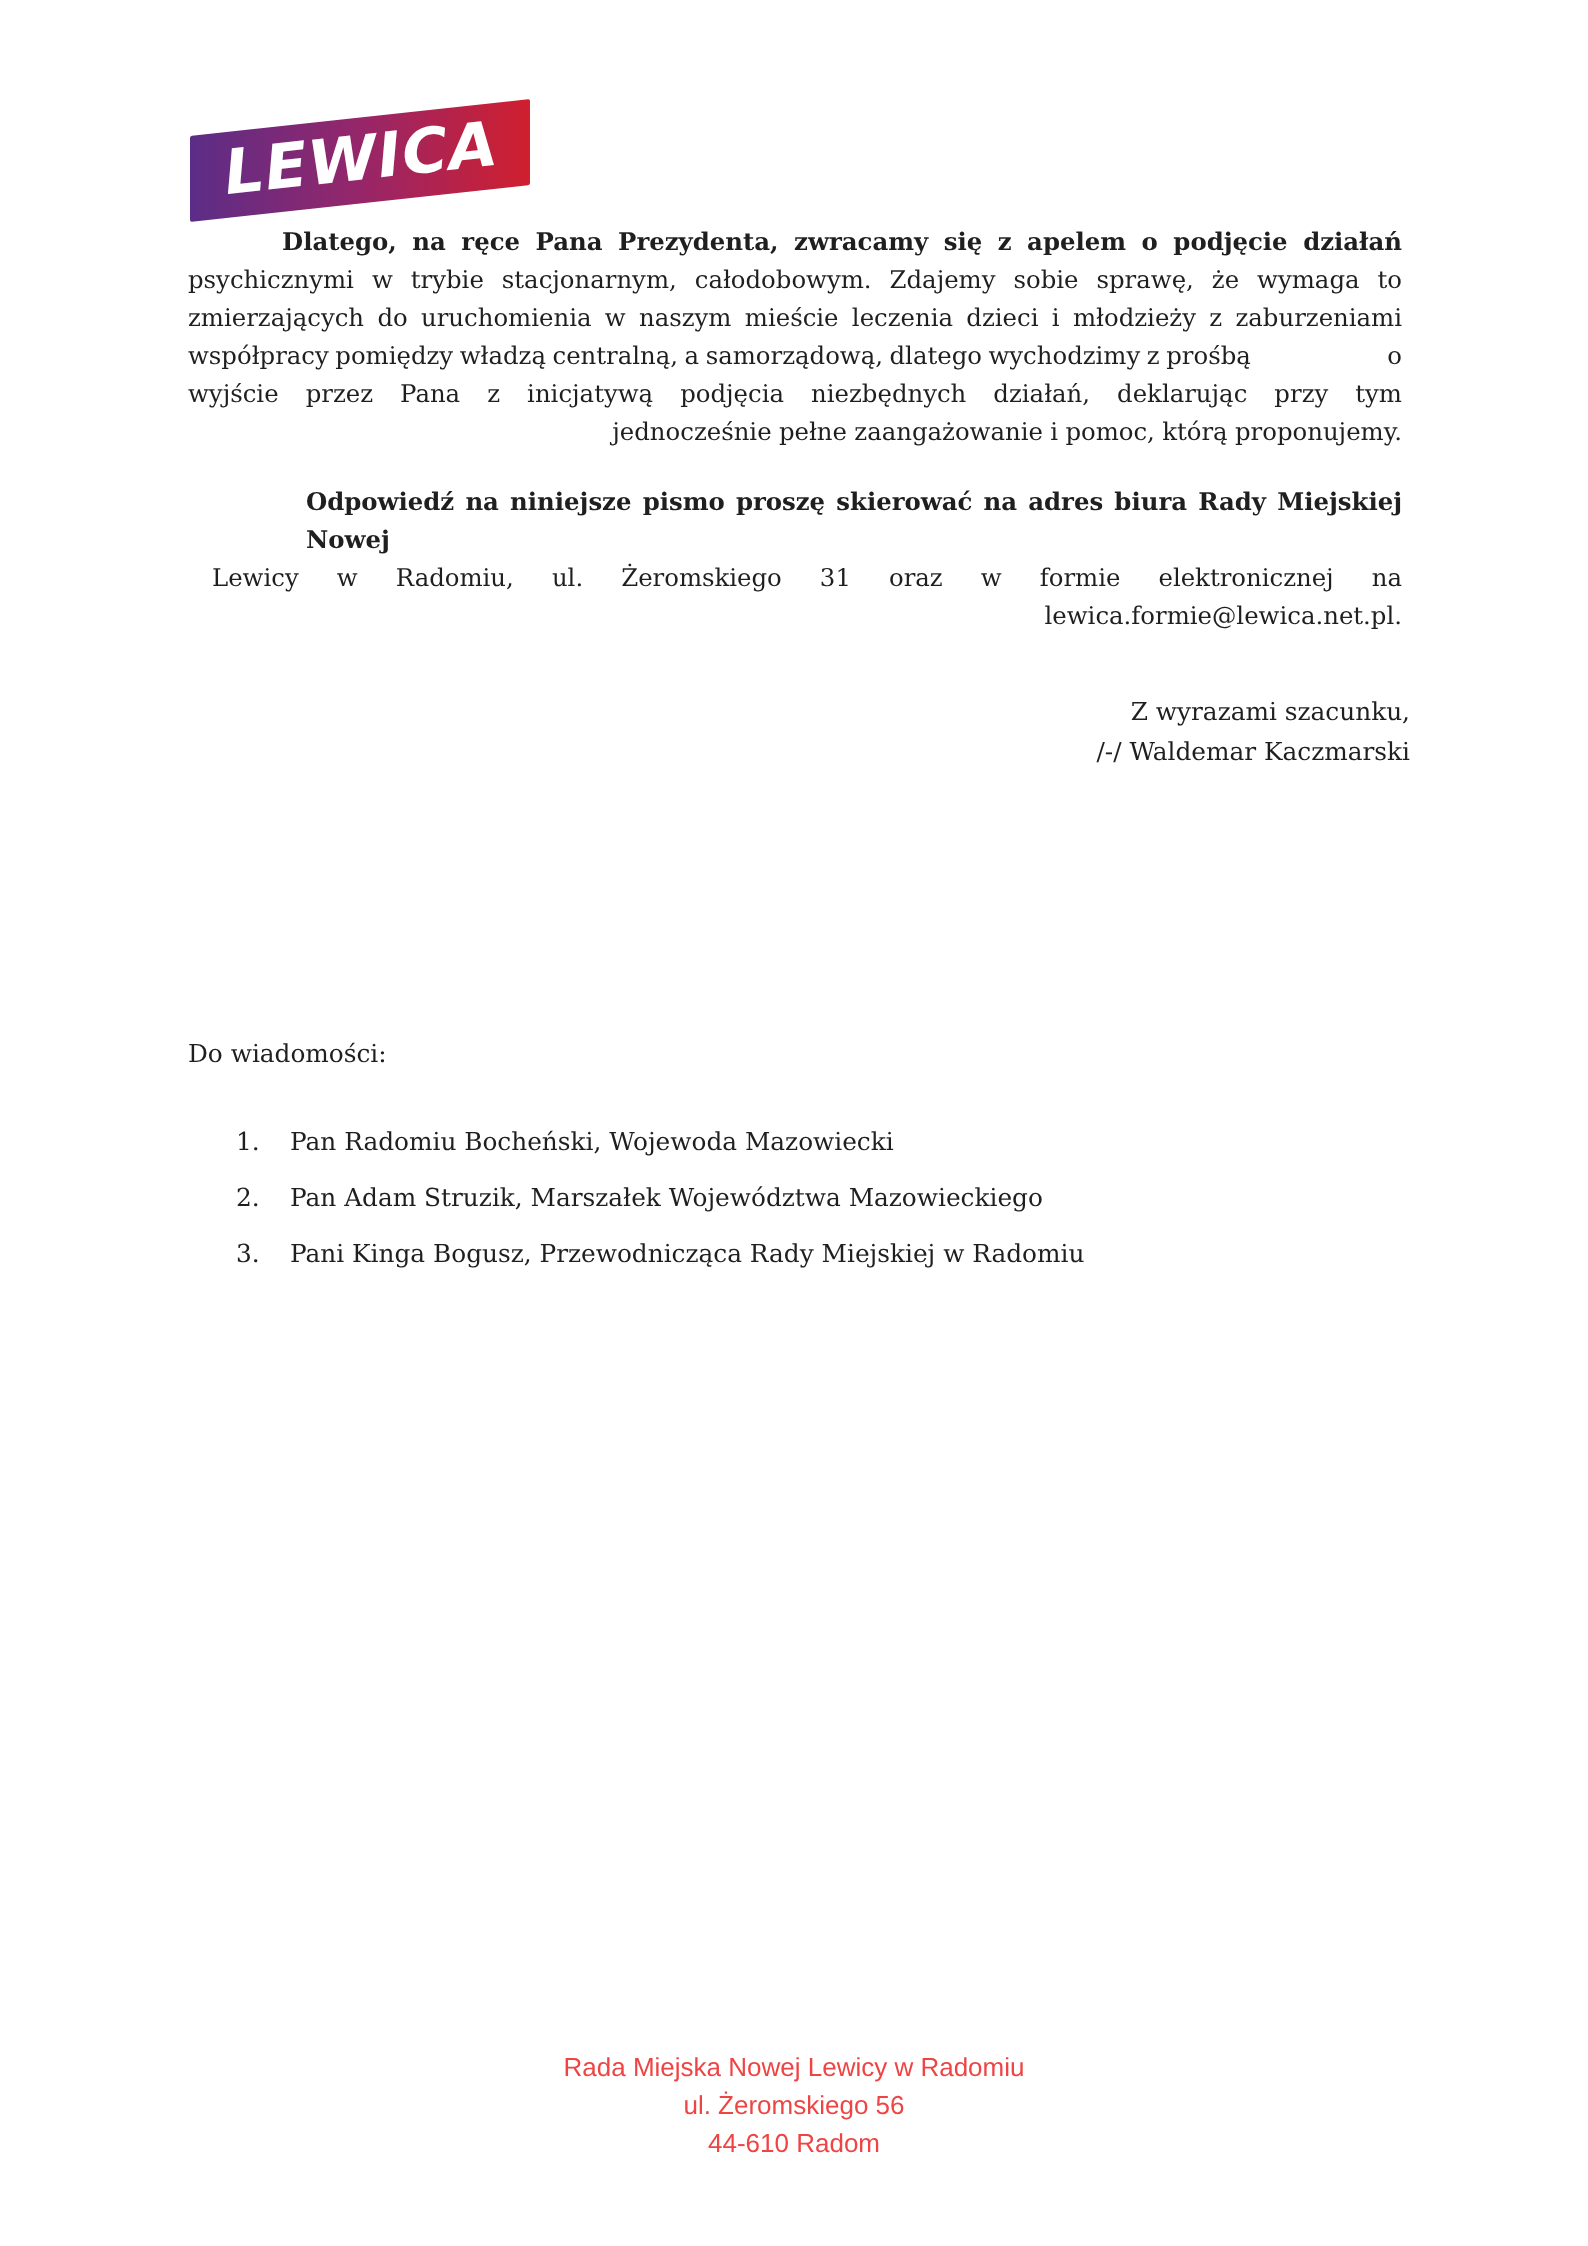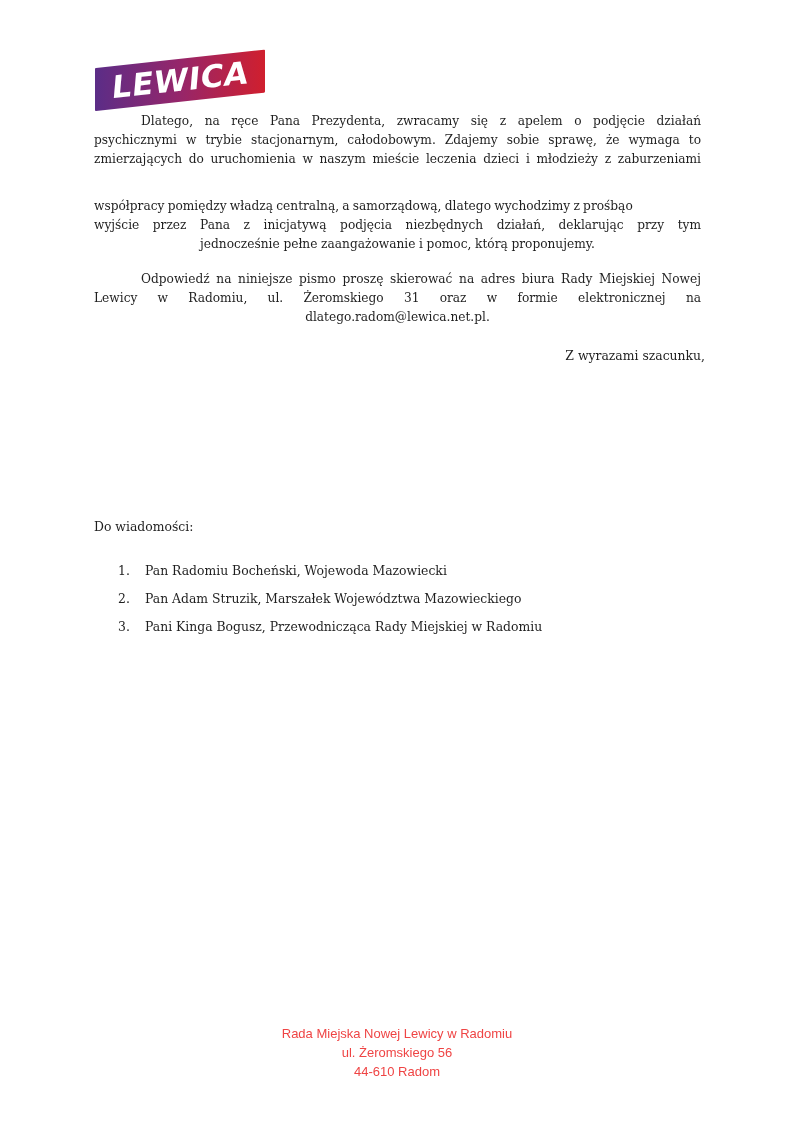--- a/index.html
+++ b/index.html
@@ -52,34 +52,35 @@
     font-size: 12.2px;
     line-height: 19px;
   }
   .jline {
     text-align: justify;
     text-align-last: justify;
     word-spacing: -0.6px;
     white-space: normal;
   }
   .line {
-    text-align: center;
+    text-align: right;
     word-spacing: -0.2px;
   }
   .first-line {
     padding-left: 47px;
+    font-weight: bold;
   }
   .flexline {
     display: flex;
-    justify-content: flex-start;
+    justify-content: space-between;
     word-spacing: -0.6px;
-    margin-top: 28px;
   }
   .para-2 {
     margin-top: 16px;
+    margin-left: 12px;
   }
 
   
   .signature {
     position: absolute;
     left: 94px;
     top: 346px;
     width: 611px;
     text-align: right;
     font-size: 12.4px;
@@ -145,26 +146,27 @@
         <span>współpracy pomiędzy władzą centralną, a samorządową, dlatego wychodzimy z prośbą</span>
         <span>o</span>
       </div>
       <div class="jline">wyjście przez Pana z inicjatywą podjęcia niezbędnych działań, deklarując przy tym</div>
       <div class="line">jednocześnie pełne zaangażowanie i pomoc, którą proponujemy.</div>
     </div>
 
     <div class="para para-2">
       <div class="jline first-line">Odpowiedź na niniejsze pismo proszę skierować na adres biura Rady Miejskiej Nowej</div>
       <div class="jline">Lewicy w Radomiu, ul. Żeromskiego 31 oraz w formie elektronicznej na</div>
-      <div class="line">dlatego.radom@lewica.net.pl.</div>
+      <div class="line">lewica.formie@lewica.net.pl.</div>
     </div>
   </div>
 
   <div class="signature">
     <div class="sig-line-1">Z wyrazami szacunku,</div>
+    <div class="sig-line-2">/-/ Waldemar Kaczmarski</div>
   </div>
 
   <div class="cc-heading">Do wiadomości:</div>
 
   <div class="cc-list">
     <div class="cc-item">
       <span class="cc-number">1.</span>
       <span class="cc-text">Pan Radomiu Bocheński, Wojewoda Mazowiecki</span>
     </div>
     <div class="cc-item">

